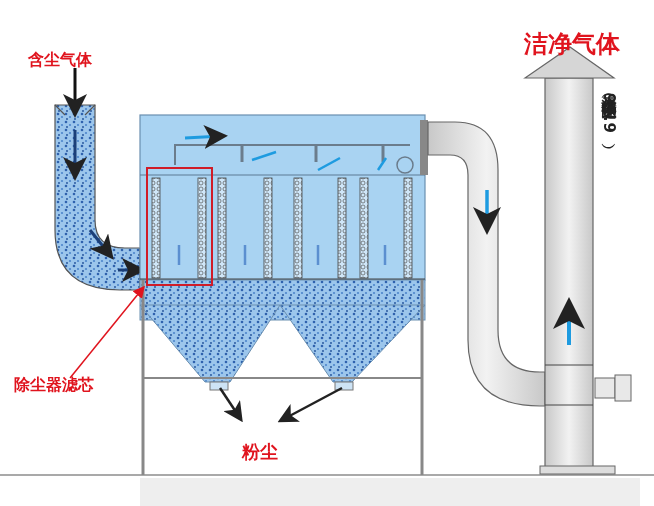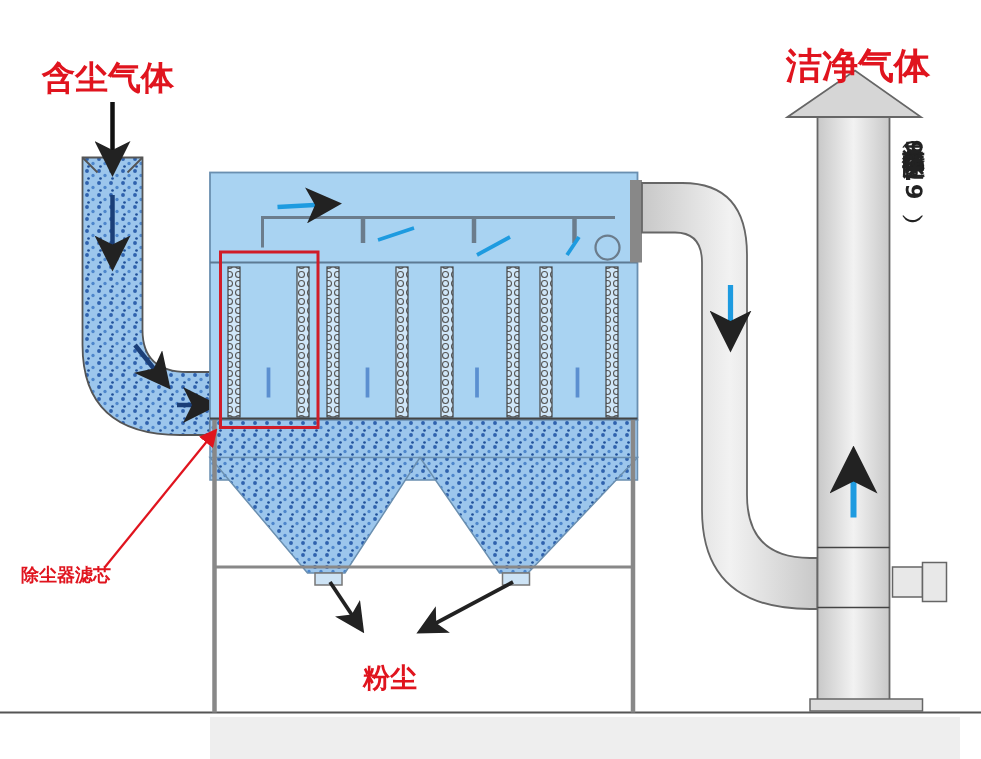--- a/index.html
+++ b/index.html
@@ -122,17 +122,17 @@
     <path d="M525,78 L570,47 L614,78 Z" fill="#d6d6d6" stroke="#666" stroke-width="1.2"></path>
     <line x1="545" y1="365" x2="593" y2="365" stroke="#444" stroke-width="1"></line>
     <line x1="545" y1="405" x2="593" y2="405" stroke="#444" stroke-width="1"></line>
     <rect x="595" y="378" width="20" height="20" fill="#e8e8e8" stroke="#666"></rect>
     <rect x="615" y="375" width="16" height="26" fill="#e8e8e8" stroke="#666"></rect>
     <rect x="540" y="466" width="75" height="8" fill="#ddd" stroke="#666"></rect>
   </g>
   <line x1="569" y1="345" x2="569" y2="305" stroke="#1e9be0" stroke-width="4" marker-end="url(#arrBlack)"></line>
 </svg>
 
-<div class="lbl" style="left:28px;top:37px;font-size:22px;">含尘气体</div>
+<div class="lbl" style="left:28px;top:50px;font-size:16px;">含尘气体</div>
 <div class="lbl" style="left:524px;top:28px;font-size:24px;">洁净气体</div>
-<div class="lbl" style="left:14px;top:375px;font-size:12px;">除尘器滤芯</div>
+<div class="lbl" style="left:14px;top:375px;font-size:16px;">除尘器滤芯</div>
 <div class="lbl" style="left:242px;top:440px;font-size:18px;">粉尘</div>
 <div class="vert" style="left:599px;top:85px;">干净气体（除尘达99.9）</div>
 
 </body></html>

